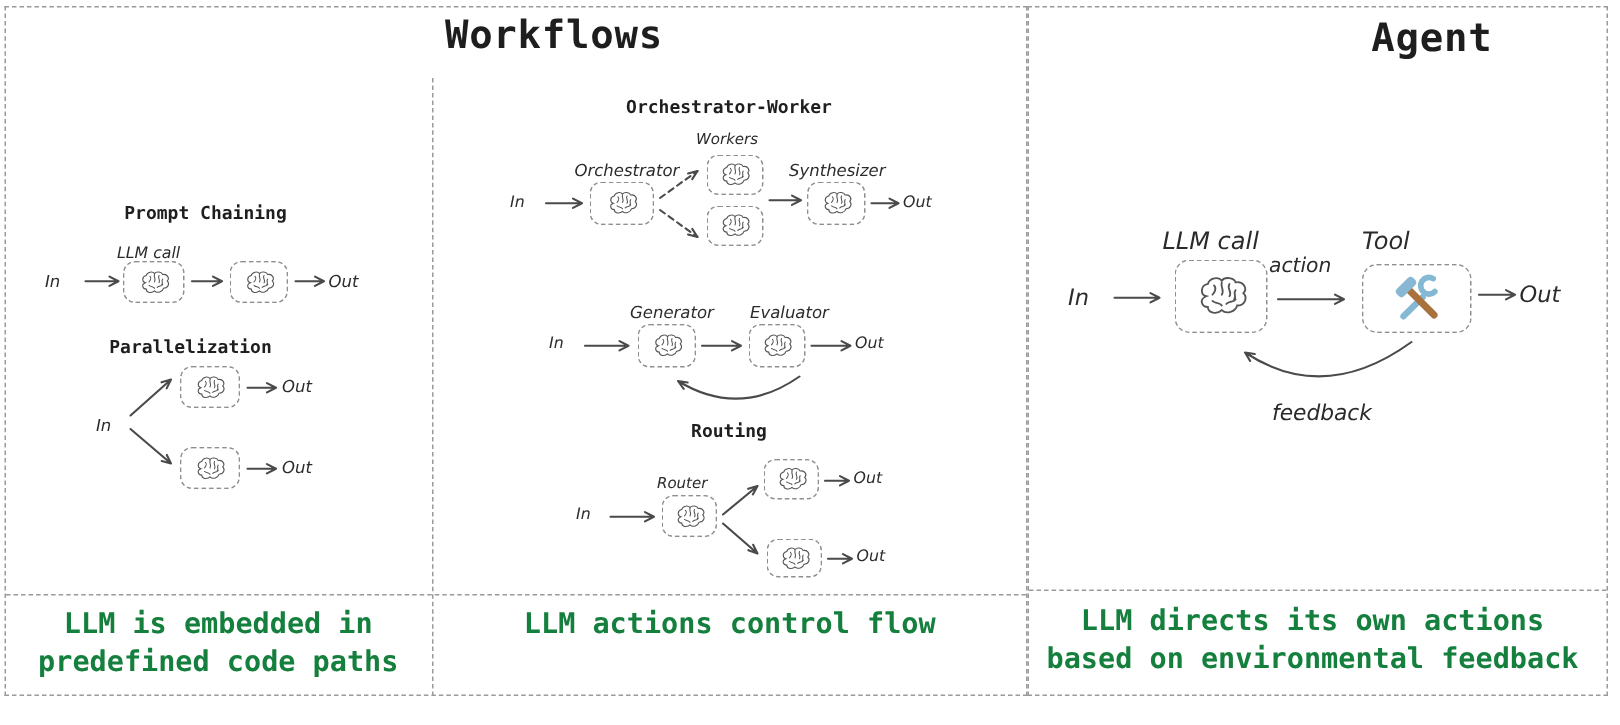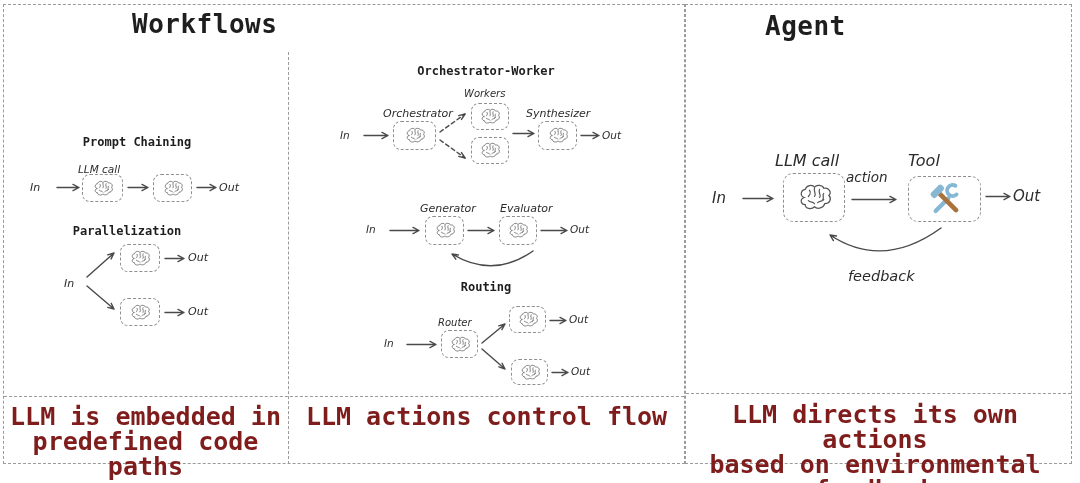--- a/index.html
+++ b/index.html
@@ -2,23 +2,23 @@
 <html><head>
 <meta charset="utf-8">
 <style>
   * { margin:0; padding:0; box-sizing:border-box; }
   html,body { background:#ffffff; }
   .canvas {
     position:relative; width:1080px; height:483px; background:#fff;
     font-family:"DejaVu Sans Mono","Liberation Mono",monospace; overflow:hidden;
   }
   .panel { position:absolute; border:1px dashed #9a9a9a; background:transparent; }
-  .panel-title { position:absolute; text-align:left; font-weight:bold; font-size:26px; color:#1e1e1e; letter-spacing:.5px; }
+  .panel-title { position:absolute; text-align:right; font-weight:bold; font-size:26px; color:#1e1e1e; letter-spacing:.5px; }
   .dtitle { position:absolute; text-align:center; font-weight:bold; font-size:12px; color:#1e1e1e; }
-  .caption { position:absolute; text-align:center; font-weight:bold; font-size:25px; line-height:25px; color:#7f1d1d; }
+  .caption { position:absolute; text-align:center; font-weight:bold; font-size:19px; line-height:25px; color:#15803d; }
   .hand {
     position:absolute; font-family:"DejaVu Sans","Liberation Sans",sans-serif;
     font-style:italic; color:#2b2b2b; text-align:left; white-space:nowrap;
   }
   .node {
     position:absolute; border:1.5px dashed #8f8f8f; border-radius:8px;
     display:flex; align-items:center; justify-content:center; background:#fff;
   }
   .vline { position:absolute; width:0; border-left:1px dashed #9a9a9a; }
   .hline { position:absolute; height:0; border-top:1px dashed #9a9a9a; }

